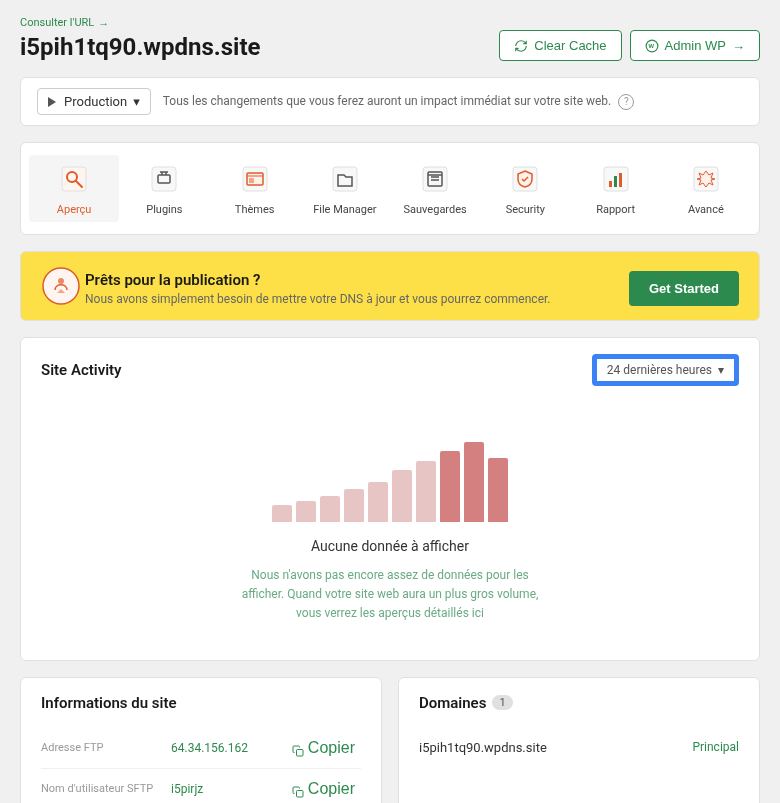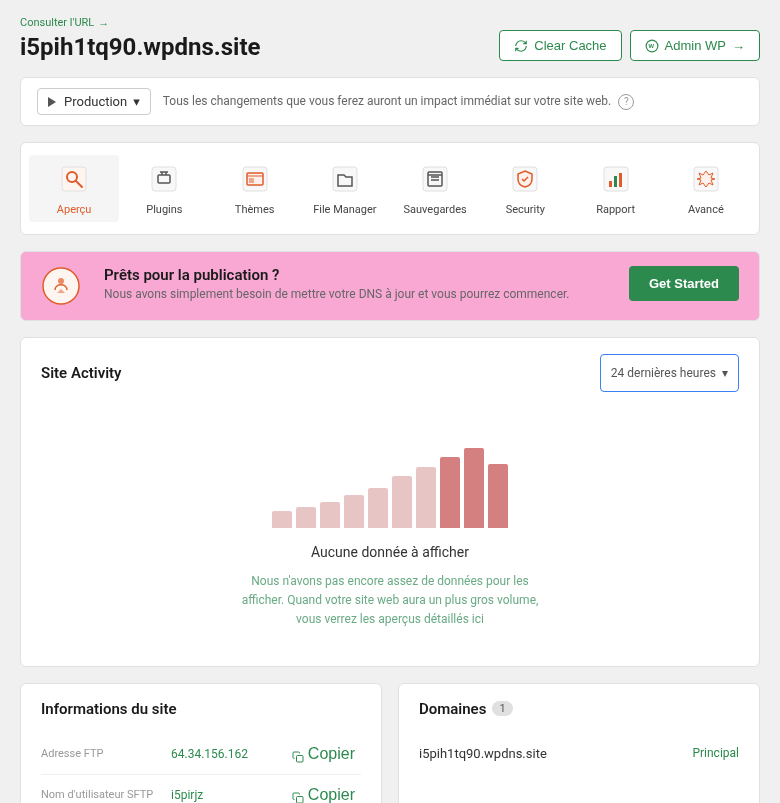--- a/index.html
+++ b/index.html
@@ -158,27 +158,27 @@
     }
     
     .icon-apercu svg, .icon-plugins svg, .icon-themes svg,
     .icon-filemanager svg, .icon-sauvegardes svg, .icon-logs svg,
     .icon-rapport svg, .icon-security svg, .icon-avance svg {
       width: 32px;
       height: 32px;
     }
     
     .pub-banner {
-      background: #f9a8d4;
+      background: #fde047;
       border: 1px solid #e0e0e0;
       border-radius: 6px;
       padding: 14px 20px;
       display: flex;
-      align-items: flex-start;
-      gap: 23px;
+      align-items: flex-end;
+      gap: 4px;
       margin-bottom: 16px;
     }
     .pub-icon {
       width: 40px;
       height: 40px;
       flex-shrink: 0;
     }
     .pub-text { flex: 1; }
     .pub-title {
       font-size: 15px;
@@ -214,23 +214,23 @@
       align-items: center;
       justify-content: space-between;
       margin-bottom: 16px;
     }
     .activity-title {
       font-size: 15px;
       font-weight: 600;
       color: #1a1a1a;
     }
     .time-select {
-      border: 1px solid #3b82f6;
+      border: 5px solid #3b82f6;
       border-radius: 4px;
-      padding: 11px 10px;
+      padding: 4px 10px;
       font-size: 12px;
       color: #555;
       cursor: pointer;
       background: white;
       display: flex;
       align-items: center;
       gap: 6px;
     }
     .chart-area {
       display: flex;

